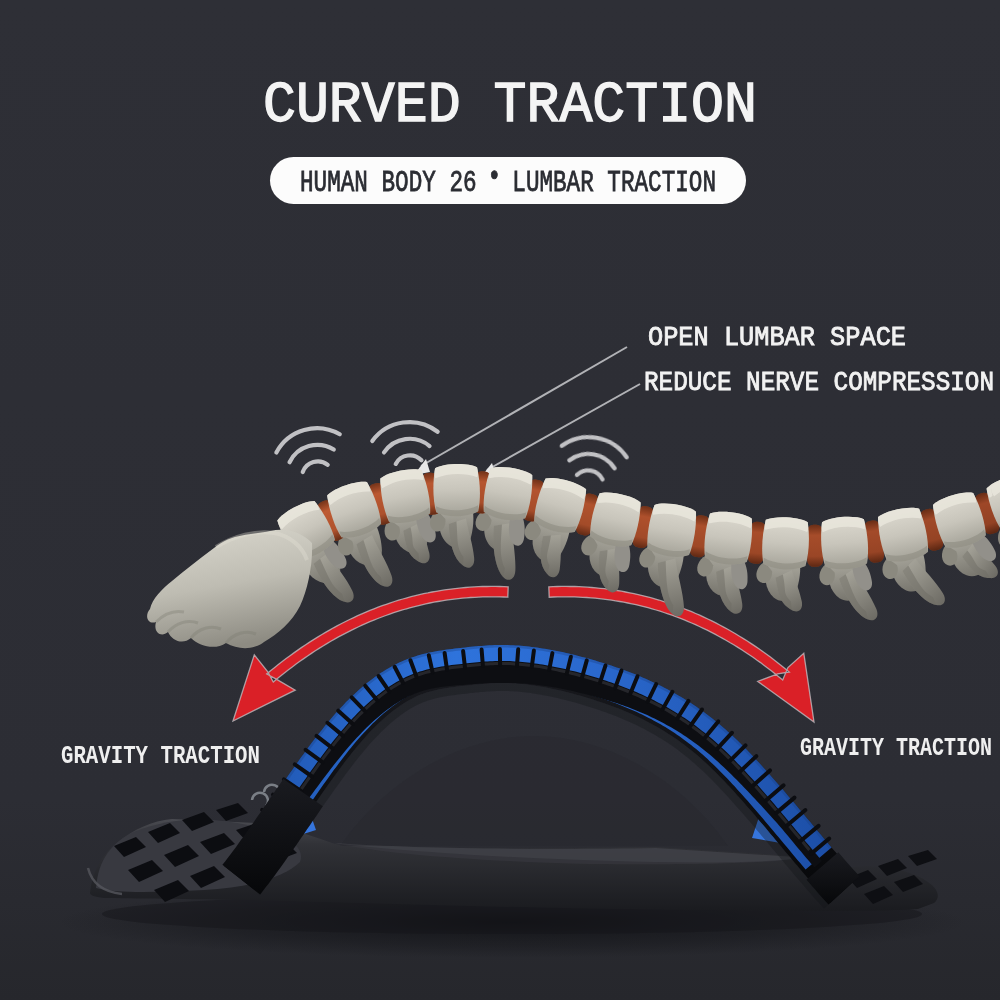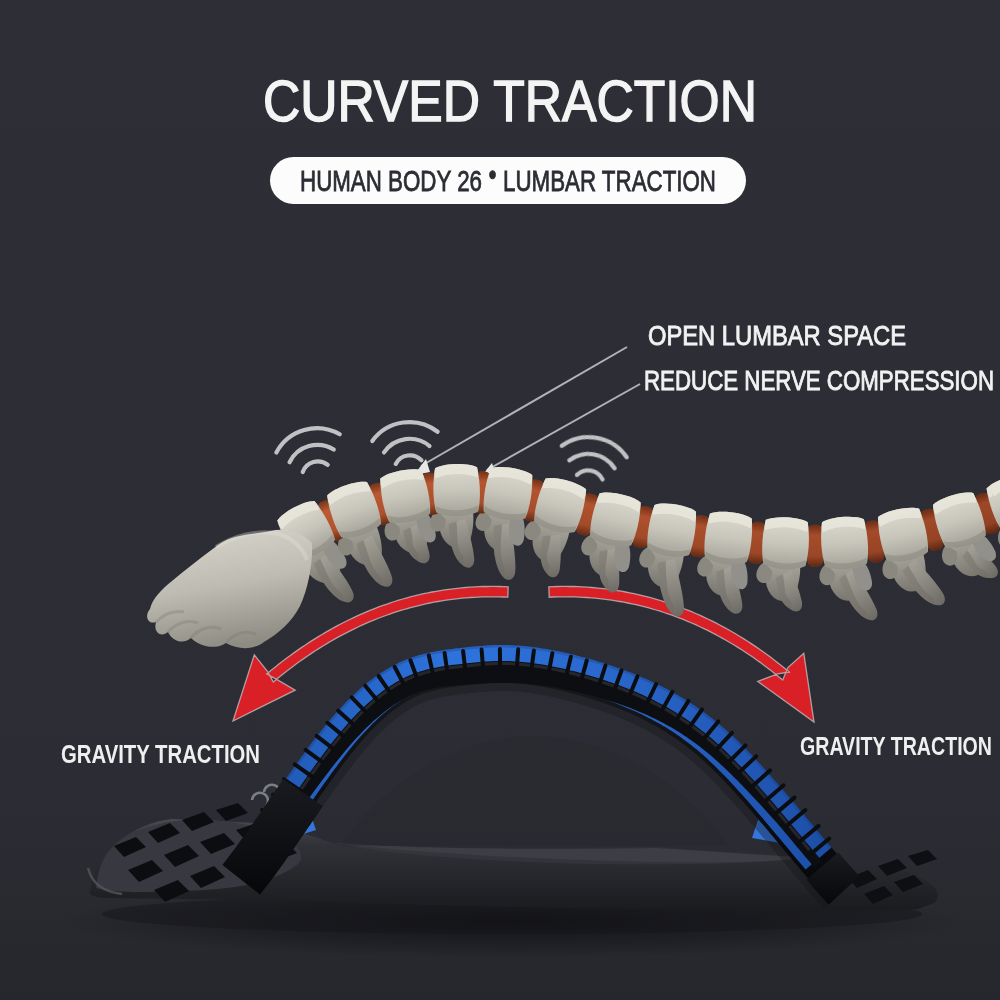--- a/index.html
+++ b/index.html
@@ -1,16 +1,16 @@
 <!DOCTYPE html>
 <html><head><meta charset="utf-8">
 <style>
   html,body{margin:0;padding:0;background:#2e2f36;}
   #stage{position:relative;width:1000px;height:1000px;overflow:hidden;
-    font-family:Liberation Sans, sans-serif;}
+    font-family:Liberation Mono, monospace;}
 </style></head>
 <body>
 <div id="stage">
 <svg width="1000" height="1000" viewBox="0 0 1000 1000" xmlns="http://www.w3.org/2000/svg">
 <defs>
   <linearGradient id="bgG" x1="0" y1="0" x2="0" y2="1">
     <stop offset="0" stop-color="#2e2f36"></stop>
     <stop offset="0.8" stop-color="#2c2d34"></stop>
     <stop offset="1" stop-color="#26272c"></stop>
   </linearGradient>

